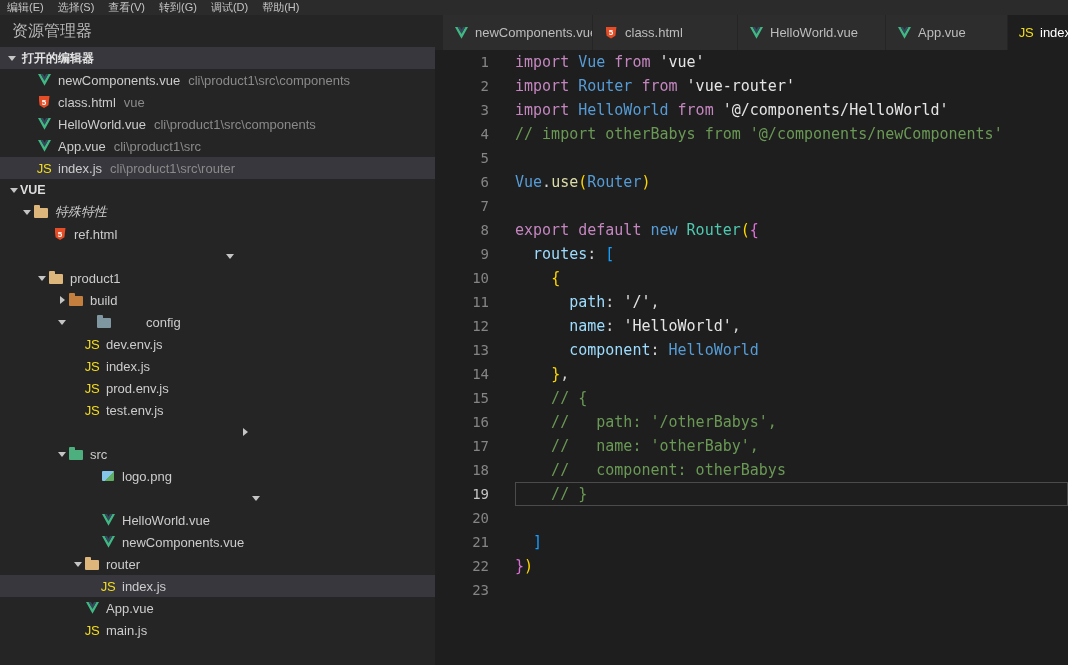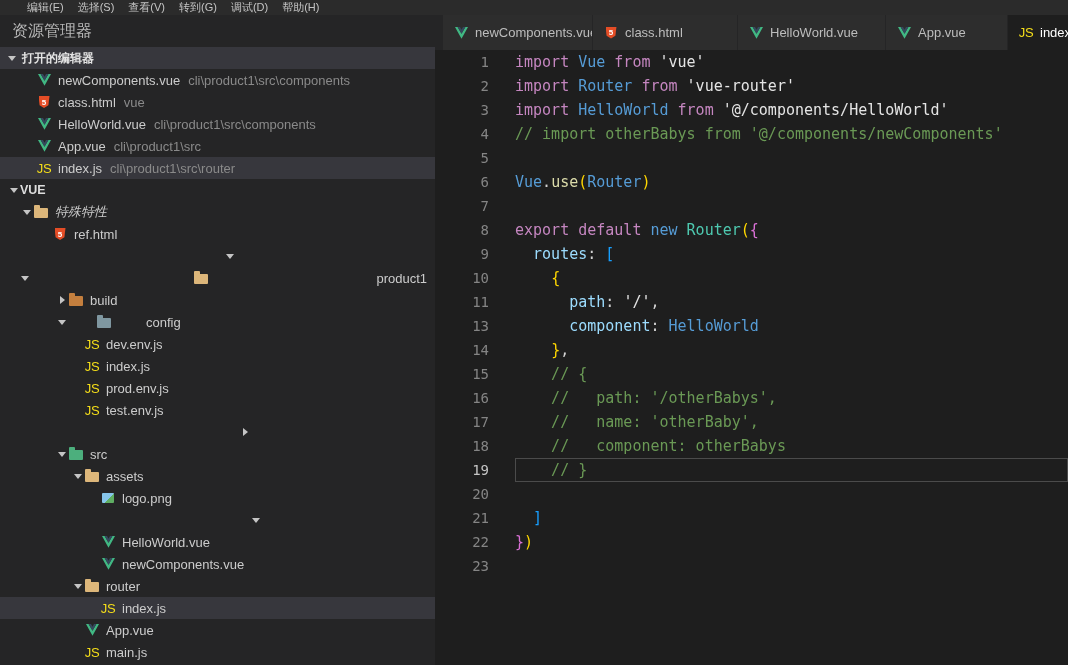--- a/index.html
+++ b/index.html
@@ -1,21 +1,21 @@
 <!DOCTYPE html>
 <html><head>
 <meta charset="utf-8">
 <style>
   *{margin:0;padding:0;box-sizing:border-box}
   html,body{width:1068px;height:665px;overflow:hidden;background:#1e1e1e;
     font-family:"Liberation Sans","DejaVu Sans",sans-serif;-webkit-font-smoothing:antialiased}
 
   
   .menubar{height:15px;background:#2b2b2b;display:flex;align-items:flex-end;
-    color:#c5c5c5;font-size:11px;padding-left:20px;flex:none}
+    color:#c5c5c5;font-size:11px;padding-left:0;flex:none}
   .menu-item{padding:0 7px;cursor:default;white-space:nowrap}
 
   
   .main{display:flex;height:650px;width:1068px}
 
   
   .sidebar{width:435px;flex:none;background:#252526;color:#cccccc;overflow:hidden}
   .sidebar-title{height:32px;line-height:32px;padding-left:12px;font-size:16px;color:#b8b8b8}
   .section-header{height:22px;display:flex;align-items:center;background:#37373d;
     font-size:12px;font-weight:700;color:#e4e4e4;padding-left:6px;cursor:pointer}
@@ -169,21 +169,21 @@
           </span>
           <span class="fname">ref.html</span>
         </div>
         <div class="row tree-row" style="padding-left: 24px; flex-direction: column;">
           <span class="tw exp"></span>
           <span class="ic">
             <span class="folder-shape" style="--fc: #dcb67a;"></span>
           </span>
           <span class="fname">cli</span>
         </div>
-        <div class="row tree-row" style="padding-left: 19px; justify-content: space-between;">
+        <div class="row tree-row" style="padding-left: 36px;">
           <span class="tw exp"></span>
           <span class="ic">
             <span class="folder-shape" style="--fc: #dcb67a;"></span>
           </span>
           <span class="fname">product1</span>
         </div>
         <div class="row tree-row" style="padding-left: 56px;">
           <span class="tw col"></span>
           <span class="ic">
             <span class="folder-shape" style="--fc: #c47f3e;"></span>
@@ -231,27 +231,20 @@
             <span class="folder-shape" style="--fc: #7cb342;"></span>
           </span>
           <span class="fname">node_modules</span>
         </div>
         <div class="row tree-row" style="padding-left: 56px;">
           <span class="tw exp"></span>
           <span class="ic">
             <span class="folder-shape" style="--fc: #4caf7d;"></span>
           </span>
           <span class="fname">src</span>
-        </div>
-        <div class="row tree-row" style="padding-left: 72px;">
-          <span class="tw exp"></span>
-          <span class="ic">
-            <span class="folder-shape" style="--fc: #dcb67a;"></span>
-          </span>
-          <span class="fname">assets</span>
         </div>
         <div class="row tree-row" style="padding-left: 88px;">
           <span class="tw noarrow"></span>
           <span class="ic">
             <span class="imgic"></span>
           </span>
           <span class="fname">logo.png</span>
         </div>
         <div class="row tree-row" style="padding-left: 76px; flex-direction: column;">
           <span class="tw exp"></span>
@@ -361,20 +354,21 @@
         <div class="code-line"><span class="ln">2</span><span class="lc"><span class="tk-kw">import </span><span class="tk-ent">Router</span><span class="tk-kw"> from </span><span class="tk-str">'vue-router'</span></span></div>
         <div class="code-line"><span class="ln">3</span><span class="lc"><span class="tk-kw">import </span><span class="tk-ent">HelloWorld</span><span class="tk-kw"> from </span><span class="tk-str">'@/components/HelloWorld'</span></span></div>
         <div class="code-line"><span class="ln">4</span><span class="lc"><span class="tk-cm">// import otherBabys from '@/components/newComponents'</span></span></div>
         <div class="code-line"><span class="ln">5</span><span class="lc"></span></div>
         <div class="code-line"><span class="ln">6</span><span class="lc"><span class="tk-ent">Vue</span><span class="tk-pu">.</span><span class="tk-fn">use</span><span class="tk-b1">(</span><span class="tk-ent">Router</span><span class="tk-b1">)</span></span></div>
         <div class="code-line"><span class="ln">7</span><span class="lc"></span></div>
         <div class="code-line"><span class="ln">8</span><span class="lc"><span class="tk-kw">export default </span><span class="tk-kw2">new </span><span class="tk-ctor">Router</span><span class="tk-b1">(</span><span class="tk-b2">{</span></span></div>
         <div class="code-line"><span class="ln">9</span><span class="lc"><span class="tk-pu">  </span><span class="tk-id">routes</span><span class="tk-pu">: </span><span class="tk-b3">[</span></span></div>
         <div class="code-line"><span class="ln">10</span><span class="lc"><span class="tk-pu">    </span><span class="tk-b1">{</span></span></div>
         <div class="code-line"><span class="ln">11</span><span class="lc"><span class="tk-pu">      </span><span class="tk-id">path</span><span class="tk-pu">: </span><span class="tk-str">'/'</span><span class="tk-pu">,</span></span></div>
+        <div class="code-line"><span class="ln">12</span><span class="lc"><span class="tk-pu">      </span><span class="tk-id">name</span><span class="tk-pu">: </span><span class="tk-str">'HelloWorld'</span><span class="tk-pu">,</span></span></div>
         <div class="code-line"><span class="ln">13</span><span class="lc"><span class="tk-pu">      </span><span class="tk-id">component</span><span class="tk-pu">: </span><span class="tk-ent">HelloWorld</span></span></div>
         <div class="code-line"><span class="ln">14</span><span class="lc"><span class="tk-pu">    </span><span class="tk-b1">}</span><span class="tk-pu">,</span></span></div>
         <div class="code-line"><span class="ln">15</span><span class="lc"><span class="tk-cm">    // {</span></span></div>
         <div class="code-line"><span class="ln">16</span><span class="lc"><span class="tk-cm">    //   path: '/otherBabys',</span></span></div>
         <div class="code-line"><span class="ln">17</span><span class="lc"><span class="tk-cm">    //   name: 'otherBaby',</span></span></div>
         <div class="code-line"><span class="ln">18</span><span class="lc"><span class="tk-cm">    //   component: otherBabys</span></span></div>
         <div class="code-line current"><span class="ln">19</span><span class="lc"><span class="tk-cm">    // }</span></span></div>
         <div class="code-line"><span class="ln">20</span><span class="lc"></span></div>
         <div class="code-line"><span class="ln">21</span><span class="lc"><span class="tk-pu">  </span><span class="tk-b3">]</span></span></div>
         <div class="code-line"><span class="ln">22</span><span class="lc"><span class="tk-b2">}</span><span class="tk-b1">)</span></span></div>

